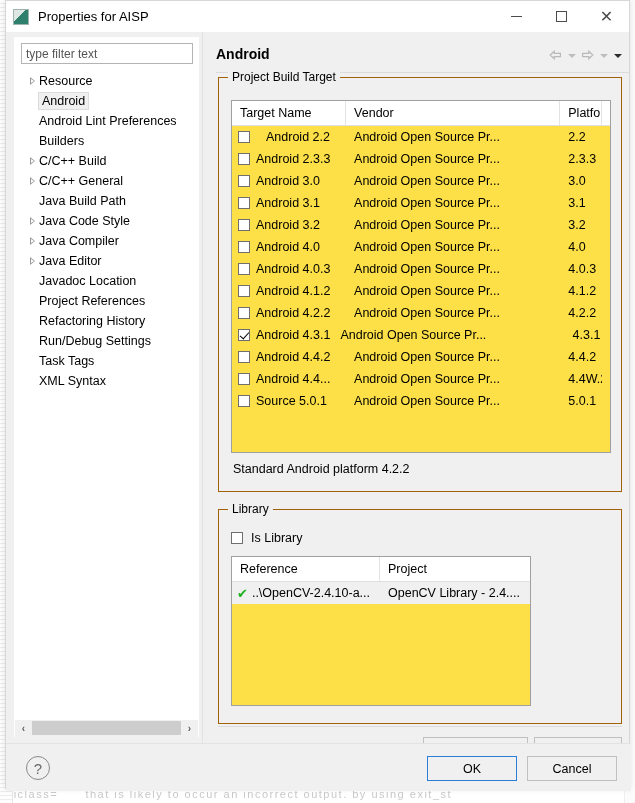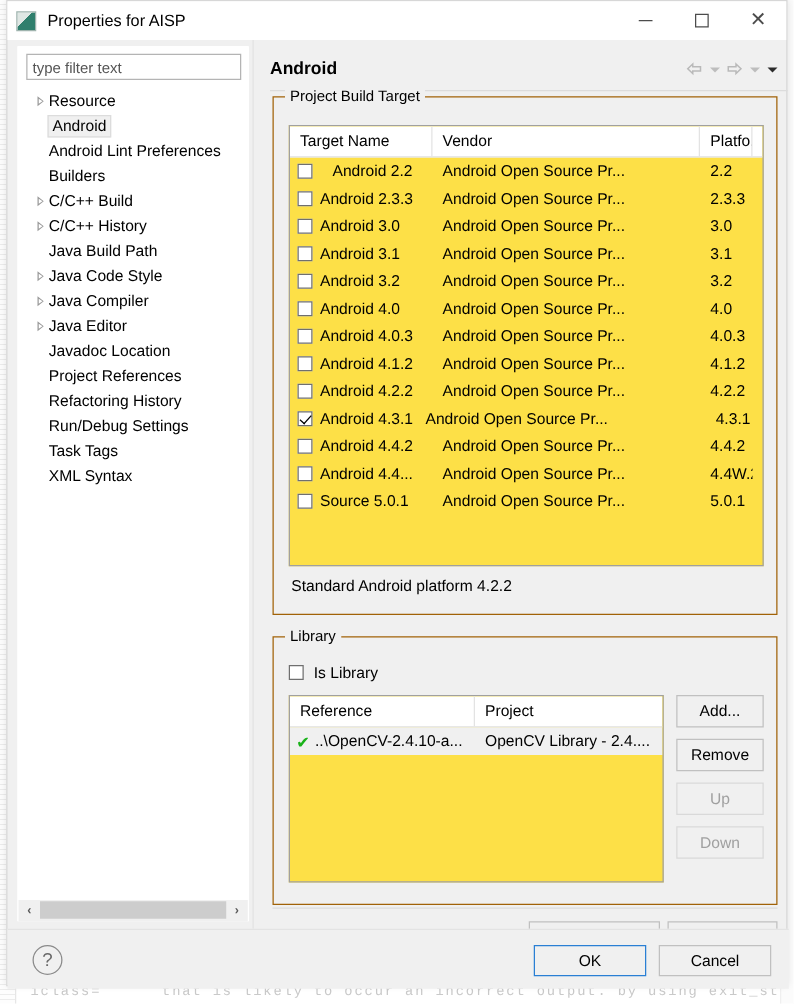--- a/index.html
+++ b/index.html
@@ -34,21 +34,21 @@
     border-right: 1px solid #e6e6e6;
   }
   .bg-editor-text {
     position: absolute;
     left: 0;
     bottom: 0;
     width: 635px;
     height: 18px;
     overflow: hidden;
     white-space: nowrap;
-    font-family: Liberation Mono, monospace;
+    font-family: Liberation Sans, sans-serif;
     font-size: 11px;
     color: #c9c9c9;
     letter-spacing: 1.5px;
     line-height: 18px;
   }
   .bg-right-strip {
     position: absolute;
     right: 0; top: 0;
     width: 10px; height: 803px;
     background: #fbfbfb;
@@ -492,21 +492,21 @@
           <div class="tree-row">
             <span class="tw">
               <span class="arrow"></span>
             </span>
             <span class="tree-label">C/C++ Build</span>
           </div>
           <div class="tree-row">
             <span class="tw">
               <span class="arrow"></span>
             </span>
-            <span class="tree-label">C/C++ History</span>
+            <span class="tree-label">C/C++ General</span>
           </div>
           <div class="tree-row">
             <span class="tw"></span>
             <span class="tree-label">Java Build Path</span>
           </div>
           <div class="tree-row">
             <span class="tw">
               <span class="arrow"></span>
             </span>
             <span class="tree-label">Java Code Style</span>
@@ -739,26 +739,20 @@
               <div class="trow sel">
                 <div class="td" style="width: 148px; padding-left: 5px;">
                   <span class="tickmark">✔</span>
                   <span>..\OpenCV-2.4.10-a...</span>
                 </div>
                 <div class="td" style="flex: 1 1 0%;">OpenCV Library - 2.4....</div>
               </div>
             </div>
         </div>
 
-        <div class="side-btns" id="lib-buttons">
-            <div class="btn">Add...</div>
-            <div class="btn">Remove</div>
-            <div class="btn disabled">Up</div>
-            <div class="btn disabled">Down</div>
-          </div>
       </div>
 
       <div id="footer-rule" style="left:12px; top:694px; width:404px;"></div>
     </div>
 
     <div class="btn" id="btn-restore">
       <span><span>Restore </span><span class="mn">D</span><span>efaults</span></span>
     </div>
     <div class="btn" id="btn-apply">
       <span><span></span><span class="mn">A</span><span>pply</span></span>

